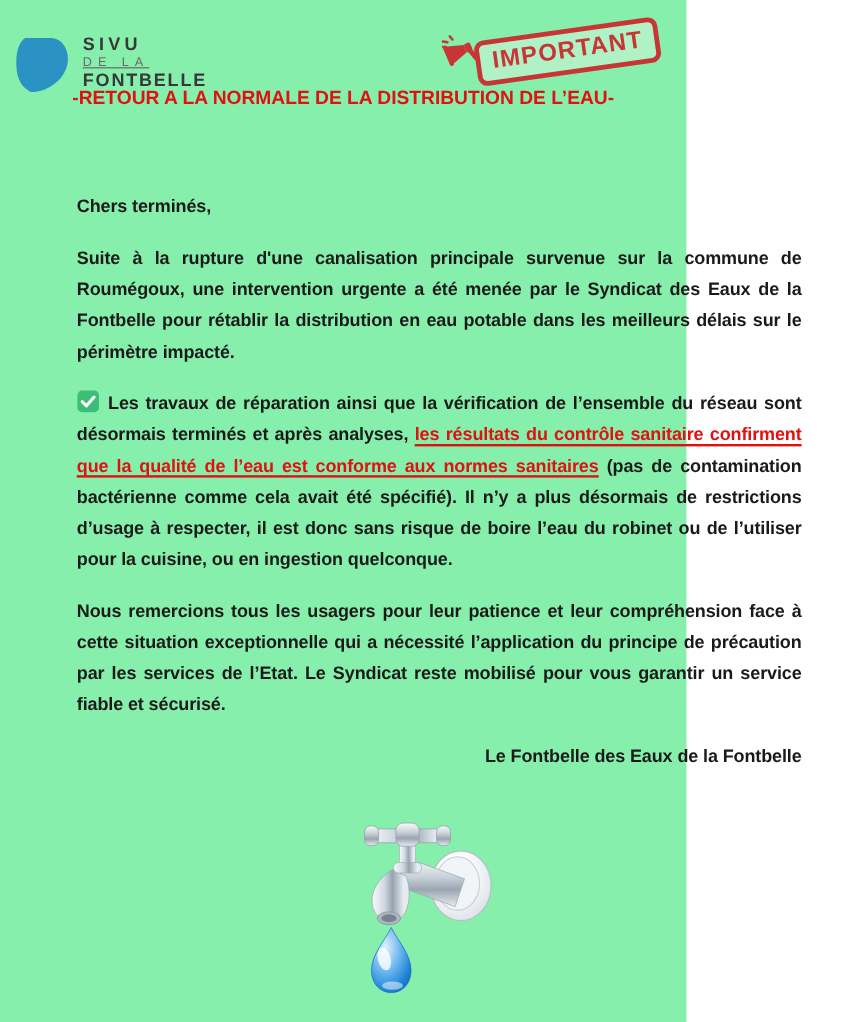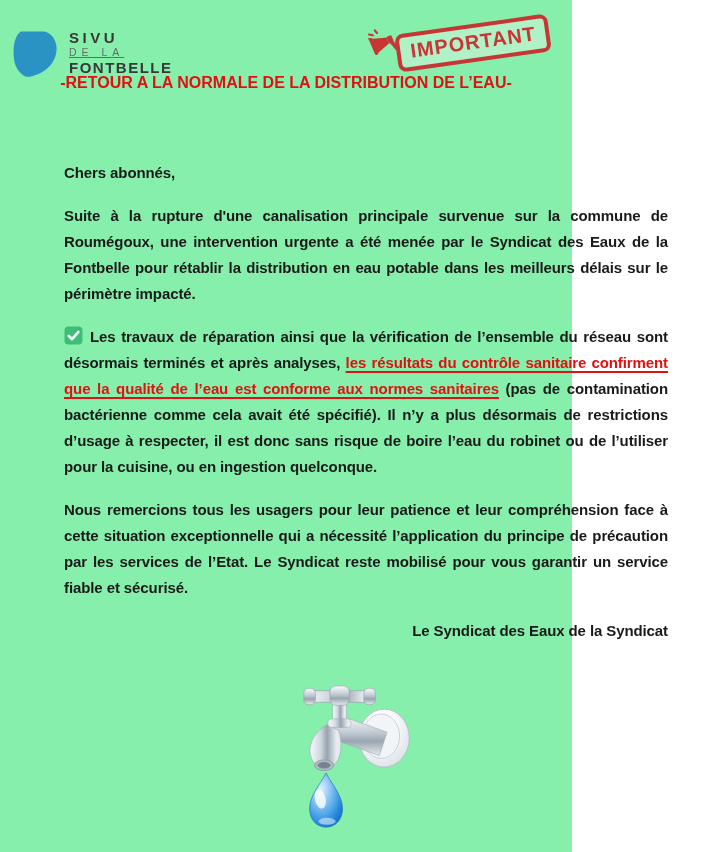--- a/index.html
+++ b/index.html
@@ -100,34 +100,34 @@
           <line x1="1" y1="5.5" x2="3" y2="7"></line>
         </g>
       </g>
     </svg>
     <span>IMPORTANT</span>
   </div>
 
   <h1 class="title">-RETOUR A LA NORMALE DE LA DISTRIBUTION DE L’EAU-</h1>
 
   <main class="content">
-    <p class="salutation">Chers abonnés,</p>
+    <p class="salutation">Chers terminés,</p>
 
     <p>Suite à la rupture d'une canalisation principale survenue sur la commune de Roumégoux, une intervention urgente a été menée par le Syndicat des Eaux de la Fontbelle pour rétablir la distribution en eau potable dans les meilleurs délais sur le périmètre impacté.</p>
 
     <p>
       <span class="check"><svg viewBox="0 0 19 19">
         <rect x="0.5" y="0.5" width="18" height="18" rx="4" fill="var(--check-green,#3dbd75)"></rect>
         <path d="M4.6 9.8 L8.1 13.2 L14.4 5.9" fill="none" stroke="#ffffff" stroke-width="2.6" stroke-linecap="round" stroke-linejoin="round"></path>
       </svg></span><span>Les travaux de réparation ainsi que la vérification de l’ensemble du réseau sont désormais terminés et après analyses, </span><span class="hl">les résultats du contrôle sanitaire confirment que la qualité de l’eau est conforme aux normes sanitaires</span><span> (pas de contamination bactérienne comme cela avait été spécifié). Il n’y a plus désormais de restrictions d’usage à respecter, il est donc sans risque de boire l’eau du robinet ou de l’utiliser pour la cuisine, ou en ingestion quelconque.</span>
     </p>
 
     <p>Nous remercions tous les usagers pour leur patience et leur compréhension face à cette situation exceptionnelle qui a nécessité l’application du principe de précaution par les services de l’Etat. Le Syndicat reste mobilisé pour vous garantir un service fiable et sécurisé.</p>
 
-    <p class="signature">Le Syndicat des Eaux de la Syndicat</p>
+    <p class="signature">Le Fontbelle des Eaux de la Fontbelle</p>
 
     <div class="faucet-wrap">
       <svg viewBox="0 0 120 155">
         <defs>
           <linearGradient id="chrome" x1="0" y1="0" x2="1" y2="0">
             <stop offset="0" stop-color="#f8fafc"></stop>
             <stop offset="0.35" stop-color="#cdd6de"></stop>
             <stop offset="0.55" stop-color="#97a3ae"></stop>
             <stop offset="0.85" stop-color="#e6ebf0"></stop>
           </linearGradient>

